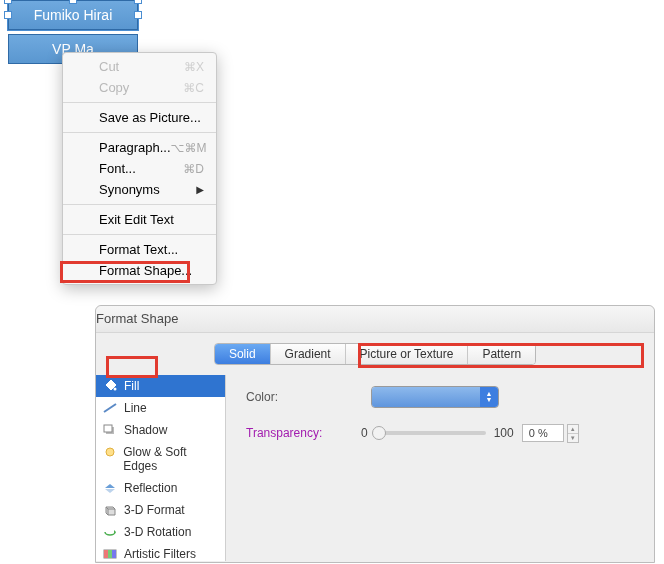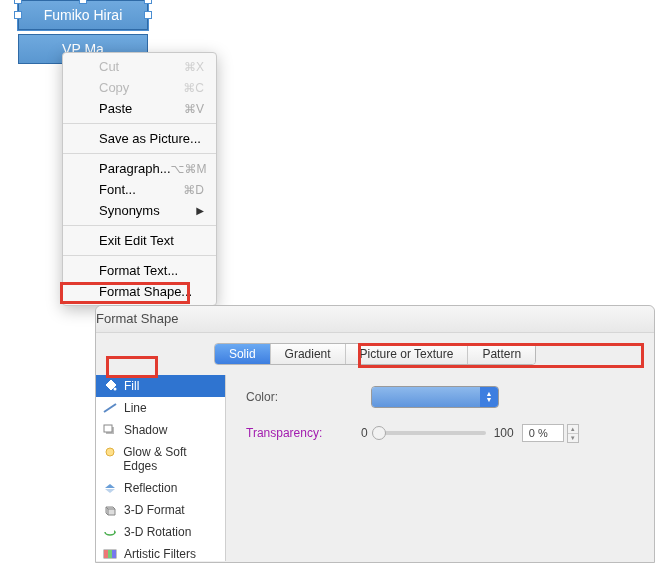--- a/index.html
+++ b/index.html
@@ -9,21 +9,21 @@
     height: 564px;
     background: #fff;
     font-family: -apple-system, "Helvetica Neue", Arial, sans-serif;
     font-size: 13px;
     color: #333;
     position: relative;
     overflow: hidden;
   }
 
   
-  .shape-stack { position: absolute; left: 18px; top: 0; width: 130px; }
+  .shape-stack { position: absolute; left: 8px; top: 0; width: 130px; }
   .shape {
     background: linear-gradient(#6fa9de, #5a97d0);
     color: #fff;
     text-align: center;
     padding: 6px 4px;
     font-size: 14px;
     border: 1px solid #2f6aa6;
     position: relative;
     margin-bottom: 4px;
   }
@@ -259,24 +259,20 @@
 </div>
 
 <div class="ctx-menu">
   <div class="ctx-item disabled">
     <span>Cut</span>
     <span class="ctx-short">⌘X</span>
   </div>
   <div class="ctx-item disabled">
     <span>Copy</span>
     <span class="ctx-short">⌘C</span>
-  </div>
-  <div class="ctx-item">
-    <span>Paste</span>
-    <span class="ctx-short">⌘V</span>
   </div>
   <div class="ctx-sep"></div>
   <div class="ctx-item">
     <span>Save as Picture...</span>
   </div>
   <div class="ctx-sep"></div>
   <div class="ctx-item">
     <span>Paragraph...</span>
     <span class="ctx-short">⌥⌘M</span>
   </div>

